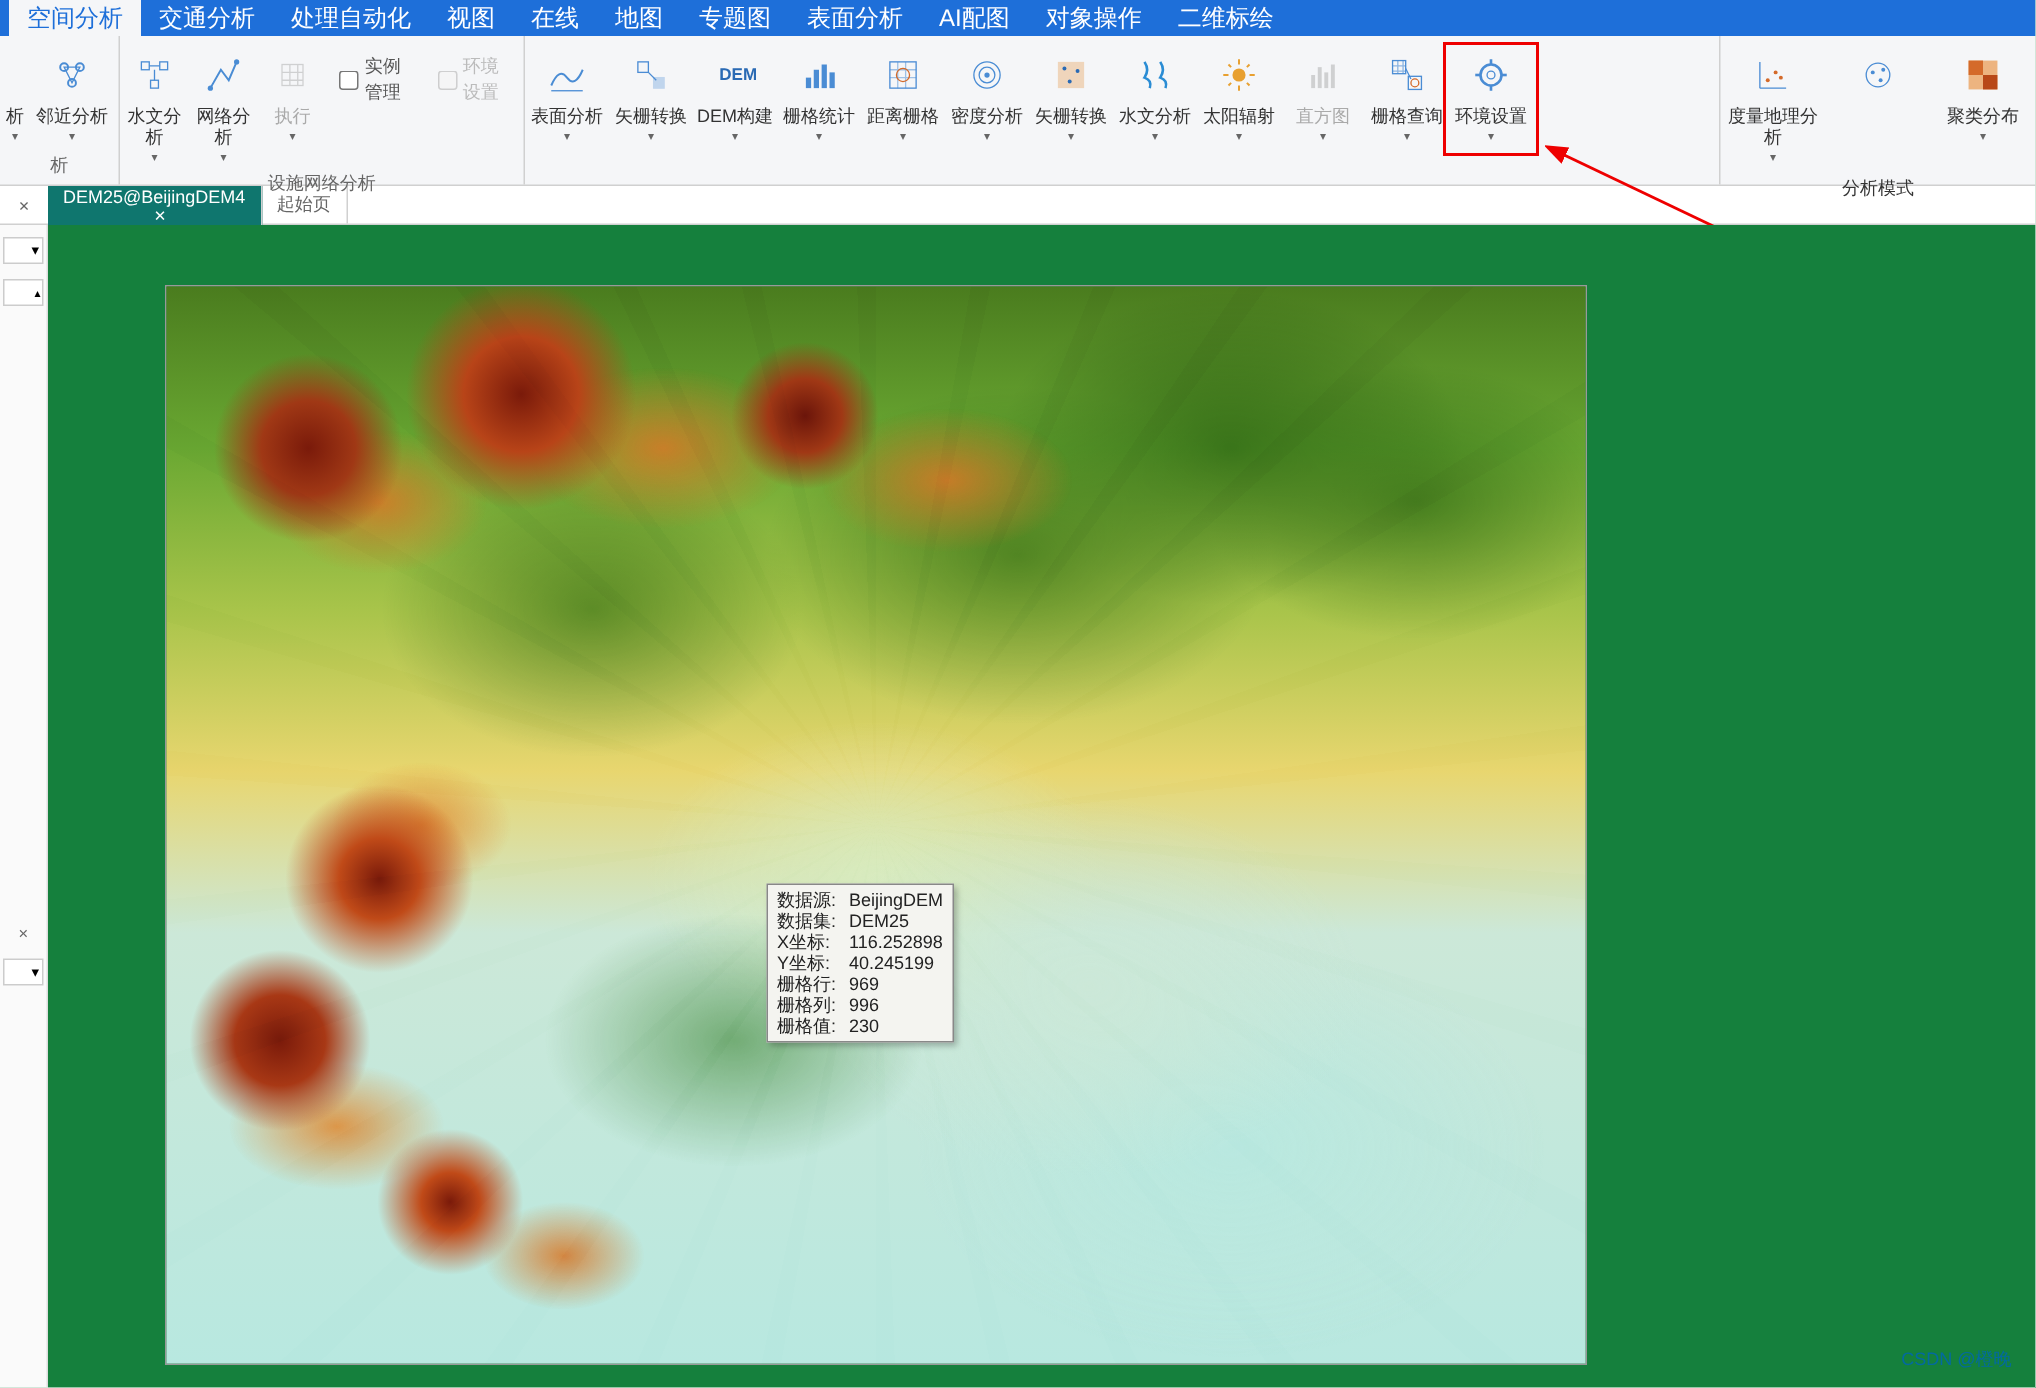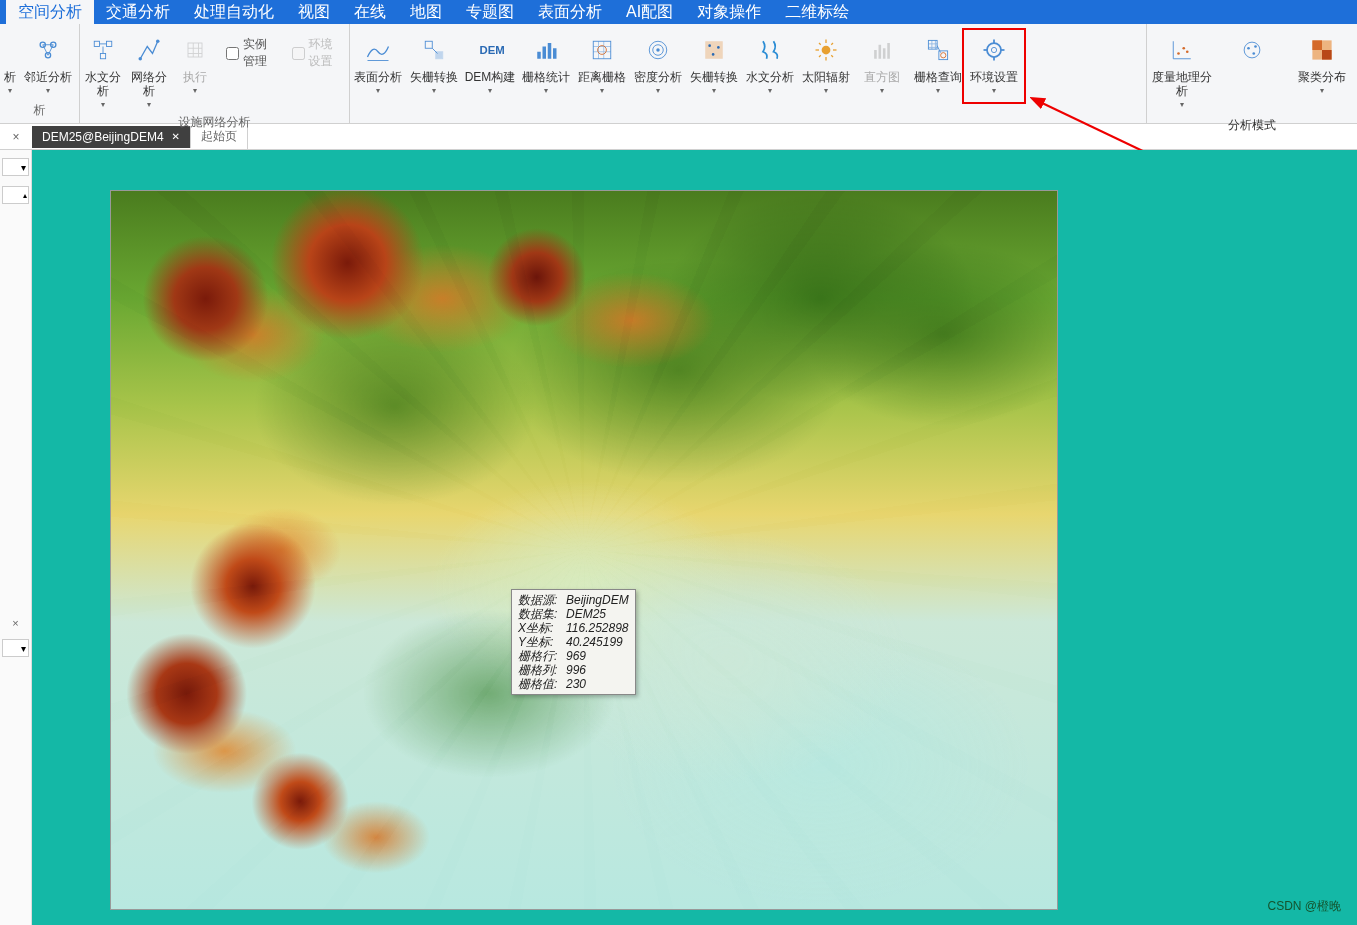--- a/index.html
+++ b/index.html
@@ -22,30 +22,30 @@
 
 .checkrow { display: flex; align-items: center; font-size: 12px; color: #555; padding: 6px 8px 2px 8px; }
 .checkrow.disabled { color: #bbb; }
 .checkrow input { margin-right: 4px; }
 
 .highlight-box { position: absolute; border: 2px solid #e00; pointer-events: none; }
 .arrow-svg { position: absolute; pointer-events: none; }
 
 .tabbar { background: #fff; border-bottom: 1px solid #d0d0d0; height: 26px; display: flex; align-items: center; font-size: 12px; }
 .tab { padding: 4px 10px; border-right: 1px solid #d0d0d0; display: flex; align-items: center; cursor: pointer; }
-.tab.active { background: #404040; color: #fff; }
+.tab.active { background: #0f766e; color: #fff; flex-direction: column; }
 .tab .close { margin-left: 8px; font-size: 10px; }
 .tab.inactive { color: #666; }
 
 .workspace { display: flex; height: calc(100% - 150px); }
 .left-pane { width: 32px; background: #fafafa; border-right: 1px solid #ddd; display: flex; flex-direction: column; gap: 6px; padding-top: 6px; }
 .left-close { font-size: 11px; color: #666; text-align: center; cursor: pointer; padding: 2px; }
 .left-widget { border: 1px solid #ccc; margin: 2px; height: 18px; background: #fff; font-size: 10px; }
 
-.map-area { flex: 1; position: relative; background: #14b8a6; padding: 40px 0 0 78px; overflow: hidden; font-style: italic; }
+.map-area { flex: 1; position: relative; background: #15803d; padding: 40px 0 0 78px; overflow: hidden; }
 .map-canvas { width: 948px; height: 720px; position: relative; border: 1px solid #999; }
 .map-img { width: 100%; height: 100%; background: linear-gradient(180deg, #4a7c1e 0%, #6aa832 15%, #a8c44a 30%, #e8d66f 45%, #cce8d8 60%, #b8e8e0 100%); position: relative; overflow: hidden; }
 
 
 .terrain-layer { position: absolute; inset: 0; }
 .tl1 { background:
   radial-gradient(circle at 10% 15%, #7a1a0a 0%, #a03815 3%, transparent 6%),
   radial-gradient(circle at 25% 10%, #7a1a0a 0%, #b84418 4%, transparent 8%),
   radial-gradient(circle at 45% 12%, #6b150a 0%, #a03815 3%, transparent 6%),
   radial-gradient(circle at 15% 55%, #7a1a0a 0%, #c04a18 3%, transparent 7%),
@@ -75,21 +75,21 @@
   radial-gradient(ellipse 220px 150px at 50% 55%, #d8ecc0 0%, transparent 70%);
   opacity: 0.9;
 }
 .tl-noise { background-image: repeating-conic-gradient(#0000 0deg 10deg, #00000008 10deg 12deg); mix-blend-mode: overlay; }
 
 .info-box { position: absolute; left: 400px; top: 398px; background: #f4f4f0; border: 1px solid #888; box-shadow: 2px 2px 4px rgba(0,0,0,0.25); padding: 3px 6px; font-family: "SimSun", monospace; font-size: 12px; line-height: 14px; color: #222; white-space: pre; }
 .info-row { display: flex; }
 .info-label { width: 48px; }
 .info-val { }
 
-.watermark { position: absolute; right: 16px; bottom: 10px; font-size: 12px; color: #14532d; }
+.watermark { position: absolute; right: 16px; bottom: 10px; font-size: 12px; color: #0369a1; }
 
 svg.icn { width: 28px; height: 28px; }
 </style>
 </head>
 <body>
 
 <div class="menubar">
   <div class="mitem active">空间分析</div>
   <div class="mitem">交通分析</div>
   <div class="mitem">处理自动化</div>

